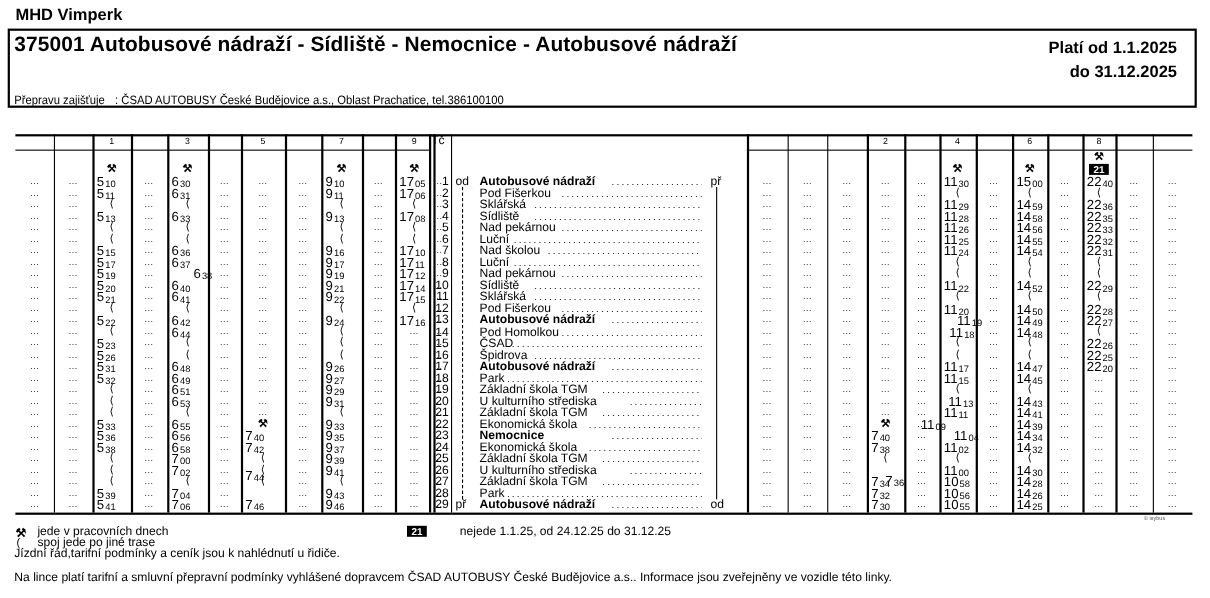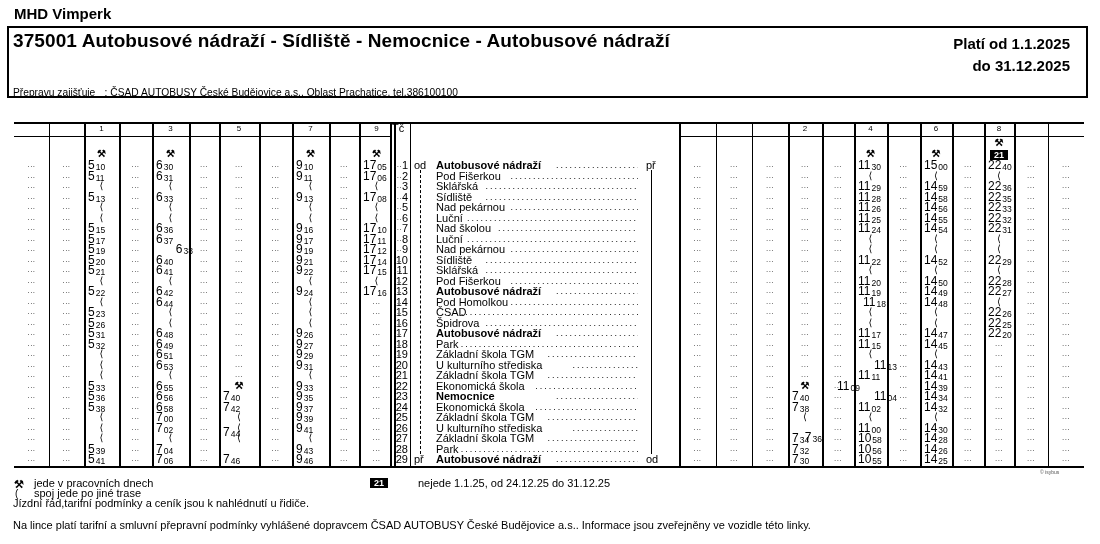--- a/index.html
+++ b/index.html
@@ -703,31 +703,31 @@
     <div class="cell time" style="left: 840px; width: 33px; top: 59px; text-align: left; padding-left: 4px;"><span class="h">11</span><span class="m">29</span></div>
     <div class="cell time" style="left: 840px; width: 33px; top: 69.5px; text-align: left; padding-left: 4px;"><span class="h">11</span><span class="m">28</span></div>
     <div class="cell time" style="left: 840px; width: 33px; top: 80px; text-align: left; padding-left: 4px;"><span class="h">11</span><span class="m">26</span></div>
     <div class="cell time" style="left: 840px; width: 33px; top: 90.5px; text-align: left; padding-left: 4px;"><span class="h">11</span><span class="m">25</span></div>
     <div class="cell time" style="left: 840px; width: 33px; top: 101px; text-align: left; padding-left: 4px;"><span class="h">11</span><span class="m">24</span></div>
     <div class="cell squig" style="left: 840px; width: 33px; top: 111.5px;">⟨</div>
     <div class="cell squig" style="left: 840px; width: 33px; top: 122px;">⟨</div>
     <div class="cell time" style="left: 840px; width: 33px; top: 132.5px; text-align: left; padding-left: 4px;"><span class="h">11</span><span class="m">22</span></div>
     <div class="cell squig" style="left: 840px; width: 33px; top: 143px;">⟨</div>
     <div class="cell time" style="left: 840px; width: 33px; top: 153.5px; text-align: left; padding-left: 4px;"><span class="h">11</span><span class="m">20</span></div>
-    <div class="cell time" style="left: 840px; width: 33px; top: 164px; text-align: left; padding-left: 4px;"><span class="h">11</span><span class="m">19</span></div>
+    <div class="cell time" style="left: 840px; width: 33px; top: 164px; text-align: left; padding-left: 16px;"><span class="h">11</span><span class="m">19</span></div>
     <div class="cell time" style="left: 840px; width: 33px; top: 174.5px; text-align: center; padding-left: 4px;"><span class="h">11</span><span class="m">18</span></div>
     <div class="cell squig" style="left: 840px; width: 33px; top: 185px;">⟨</div>
     <div class="cell squig" style="left: 840px; width: 33px; top: 195.5px;">⟨</div>
     <div class="cell time" style="left: 840px; width: 33px; top: 206px; text-align: left; padding-left: 4px;"><span class="h">11</span><span class="m">17</span></div>
     <div class="cell time" style="left: 840px; width: 33px; top: 216.5px; text-align: left; padding-left: 4px;"><span class="h">11</span><span class="m">15</span></div>
     <div class="cell squig" style="left: 840px; width: 33px; top: 227px;">⟨</div>
-    <div class="cell time" style="left: 840px; width: 33px; top: 237.5px; text-align: left; padding-left: 20px;"><span class="h">11</span><span class="m">13</span></div>
+    <div class="cell time" style="left: 840px; width: 33px; top: 237.5px; text-align: left; padding-left: 8px;"><span class="h">11</span><span class="m">13</span></div>
     <div class="cell time" style="left: 840px; width: 33px; top: 248px; text-align: left; padding-left: 4px;"><span class="h">11</span><span class="m">11</span></div>
     <div class="cell time" style="left: 819px; width: 33px; top: 258.5px; text-align: left; padding-left: 4px;"><span class="h">11</span><span class="m">09</span></div>
-    <div class="cell time" style="left: 840px; width: 33px; top: 269px; text-align: left; padding-left: 20px;"><span class="h">11</span><span class="m">04</span></div>
+    <div class="cell time" style="left: 840px; width: 33px; top: 269px; text-align: center; padding-left: 8px;"><span class="h">11</span><span class="m">04</span></div>
     <div class="cell time" style="left: 840px; width: 33px; top: 279.5px; text-align: left; padding-left: 4px;"><span class="h">11</span><span class="m">02</span></div>
     <div class="cell squig" style="left: 840px; width: 33px; top: 290px;">⟨</div>
     <div class="cell time" style="left: 840px; width: 33px; top: 300.5px; text-align: left; padding-left: 4px;"><span class="h">11</span><span class="m">00</span></div>
     <div class="cell time" style="left: 840px; width: 33px; top: 311px; text-align: left; padding-left: 4px;"><span class="h">10</span><span class="m">58</span></div>
     <div class="cell time" style="left: 840px; width: 33px; top: 321.5px; text-align: left; padding-left: 4px;"><span class="h">10</span><span class="m">56</span></div>
     <div class="cell time" style="left: 840px; width: 33px; top: 332px; text-align: left; padding-left: 4px;"><span class="h">10</span><span class="m">55</span></div>
     <div class="cell tool" style="left: 840px; width: 33px; top: 27px;">⚒</div>
     <div class="cell dots" style="left: 873px; width: 33px; top: 38px;">...</div>
     <div class="cell dots" style="left: 873px; width: 33px; top: 48.5px;">...</div>
     <div class="cell dots" style="left: 873px; width: 33px; top: 59px;">...</div>

